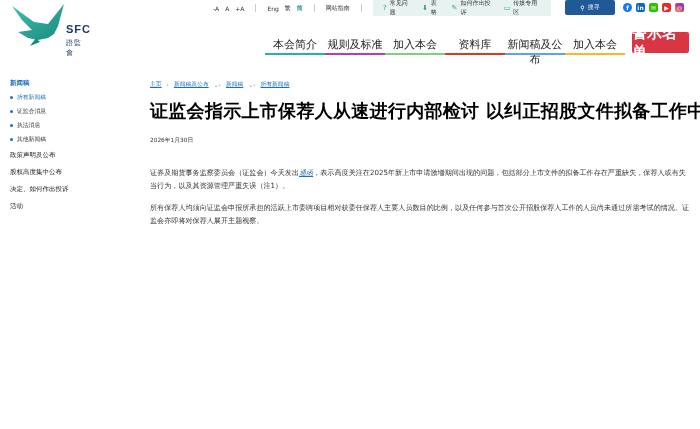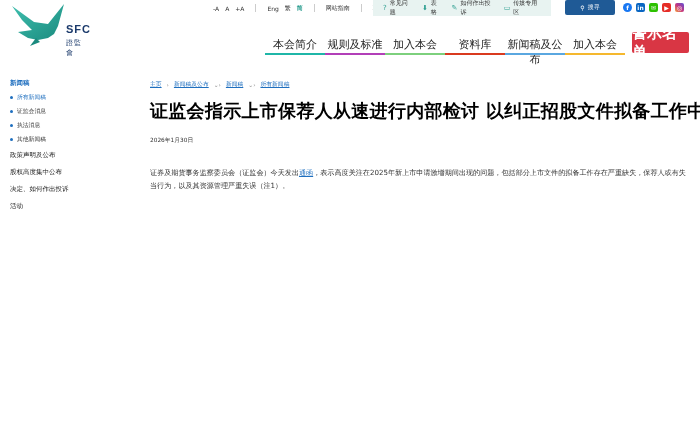--- a/index.html
+++ b/index.html
@@ -36,21 +36,21 @@
 
   .breadcrumb { position: absolute; left: 150px; top: 80px; font-size: 5.8px; display: flex; align-items: center; }
   .breadcrumb a { color: #1f6fbf; text-decoration: underline; }
   .breadcrumb .chev { color: #999; margin: 0 5px; }
 
   .title { position: absolute; left: 150px; top: 99px; font-size: 18px; font-weight: bold; color: #000000; white-space: nowrap; letter-spacing: 0.3px; }
   .date { position: absolute; left: 150px; top: 136px; font-size: 5.8px; color: #333; }
 
   .body { position: absolute; left: 150px; top: 166px; width: 540px; font-size: 7.1px; line-height: 13px; color: #333; }
   .body p { margin-bottom: 9px; }
-  .body a { color: #1f6fbf; text-decoration: underline; }
+  .body a { color: #1f6fbf; text-decoration: underline; font-style: italic; }
 </style>
 </head>
 <body>
 
 <div class="logo">
   <svg width="60" height="50" viewBox="0 0 60 50">
     <defs>
       <linearGradient id="g" x1="0" y1="0" x2="1" y2="1">
         <stop offset="0" stop-color="#3fbfae"></stop>
         <stop offset="1" stop-color="#1a8a7e"></stop>
@@ -171,13 +171,14 @@
   <a>所有新闻稿</a>
 </div>
 
 <h1 class="title">证监会指示上市保荐人从速进行内部检讨 以纠正招股文件拟备工作中的严重缺失</h1>
 <div class="date">2026年1月30日</div>
 
 <div class="body">
   <p>
     <span>证券及期货事务监察委员会（证监会）今天发出</span><a>通函</a><span>，表示高度关注在2025年新上市申请激增期间出现的问题，包括部分上市文件的拟备工作存在严重缺失，保荐人或有失当行为，以及其资源管理严重失误（注1）。</span>
   </p>
+  <p>所有保荐人均须向证监会申报所承担的活跃上市委聘项目相对获委任保荐人主要人员数目的比例，以及任何参与首次公开招股保荐人工作的人员尚未通过所需考试的情况。证监会亦即将对保荐人展开主题视察。</p>
 </div>
 
 </body></html>

